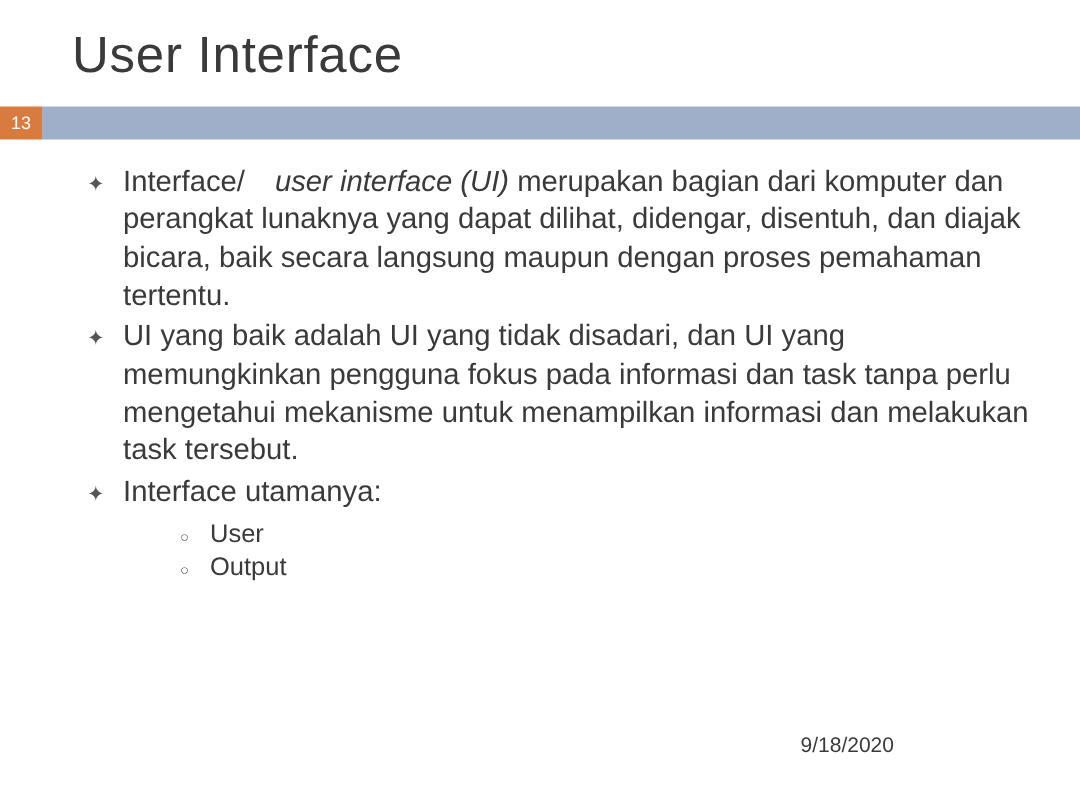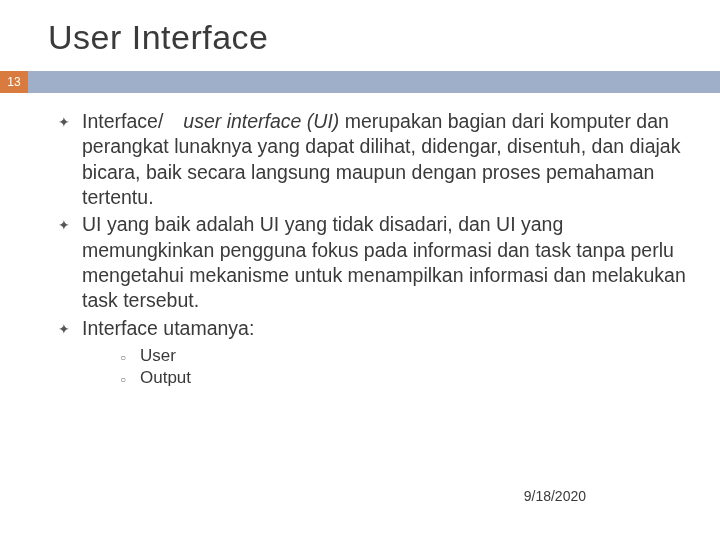--- a/index.html
+++ b/index.html
@@ -73,21 +73,21 @@
     flex: 0 0 20px;
     font-size: 10px;
     color: #666;
   }
   .sub-text {
     font-size: 17px;
     color: #3a3a3a;
   }
   .date {
     position: absolute;
-    right: 134px;
+    right: 124px;
     bottom: 36px;
     font-size: 14px;
     color: #3a3a3a;
     text-align: center;
   }
 </style>
 </head>
 <body>
 
 <div class="title">User Interface</div>

